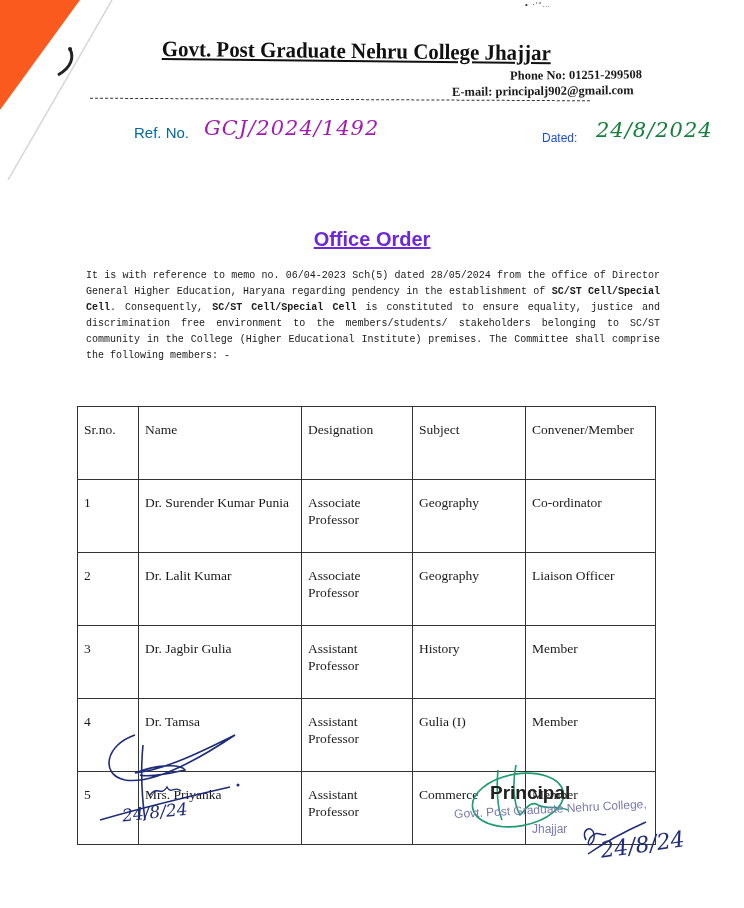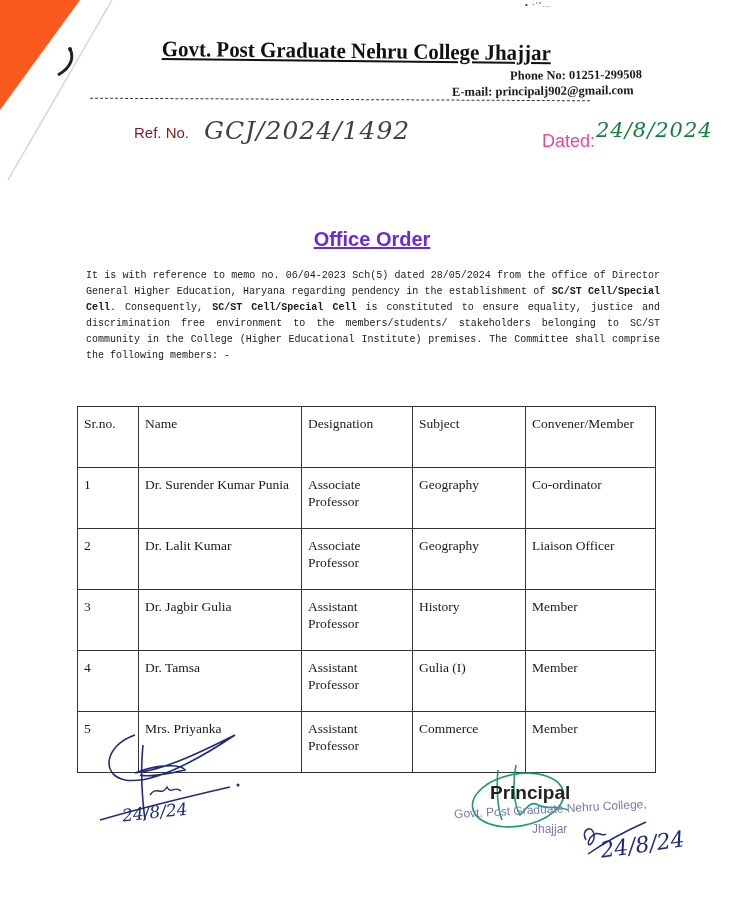--- a/index.html
+++ b/index.html
@@ -33,29 +33,29 @@
   .email {
     position: absolute; left: 452px; top: 84px; font-size: 12.5px; font-weight: bold;
     transform: rotate(-0.6deg); white-space: nowrap;
   }
   .dash-line {
     position: absolute; left: 90px; top: 99px; width: 500px;
     border-top: 1px dashed #333; transform: rotate(0.3deg);
   }
   .ref-label {
     position: absolute; left: 134px; top: 124px; font-family: "Liberation Sans", sans-serif;
-    font-size: 15px; color: #7f1d1d;
+    font-size: 15px; color: #0369a1;
   }
   .ref-value {
     position: absolute; left: 204px; top: 116px; font-family: "DejaVu Serif", serif;
-    font-style: italic; font-size: 25px; color: #404040; letter-spacing: 1px;
+    font-style: italic; font-size: 21px; color: #a21caf; letter-spacing: 1px;
   }
   .dated-label {
     position: absolute; left: 542px; top: 131px; font-family: "Liberation Sans", sans-serif;
-    font-size: 18px; color: #ec4899;
+    font-size: 12px; color: #1d4ed8;
   }
   .dated-value {
     position: absolute; left: 596px; top: 118px; font-family: "DejaVu Serif", serif;
     font-style: italic; font-size: 21px; color: #15803d; letter-spacing: 1px;
   }
   .order-title {
     position: absolute; left: 0; width: 744px; top: 228px; text-align: center;
     font-family: "Liberation Sans", sans-serif; font-weight: bold; font-size: 20px;
     text-decoration: underline; color: #6d28d9;
   }
@@ -63,21 +63,21 @@
     position: absolute; left: 86px; top: 268px; width: 574px;
     font-size: 10px; line-height: 16px; text-align: justify; color: #1a1a1a; font-family: Liberation Mono, monospace;
   }
   .body-para b { font-weight: bold; }
   table.members {
     position: absolute; left: 77px; top: 406px; width: 579px;
     border-collapse: collapse; font-size: 13.5px;
   }
   table.members td, table.members th {
     border: 1.3px solid #333; vertical-align: top; text-align: left;
-    font-weight: normal; padding: 8px 6px; line-height: 17px;
+    font-weight: normal; padding: 14px 6px; line-height: 17px;
   }
   table.members th { height: 44px; }
   table.members td { height: 44px; }
   .col-sr { width: 48px; }
   .col-name { width: 150px; margin-top: 24px; }
   .col-desig { width: 98px; }
   .col-subj { width: 100px; }
   .sig-left {
     position: absolute; left: 95px; top: 725px; width: 150px; height: 110px;
   }

